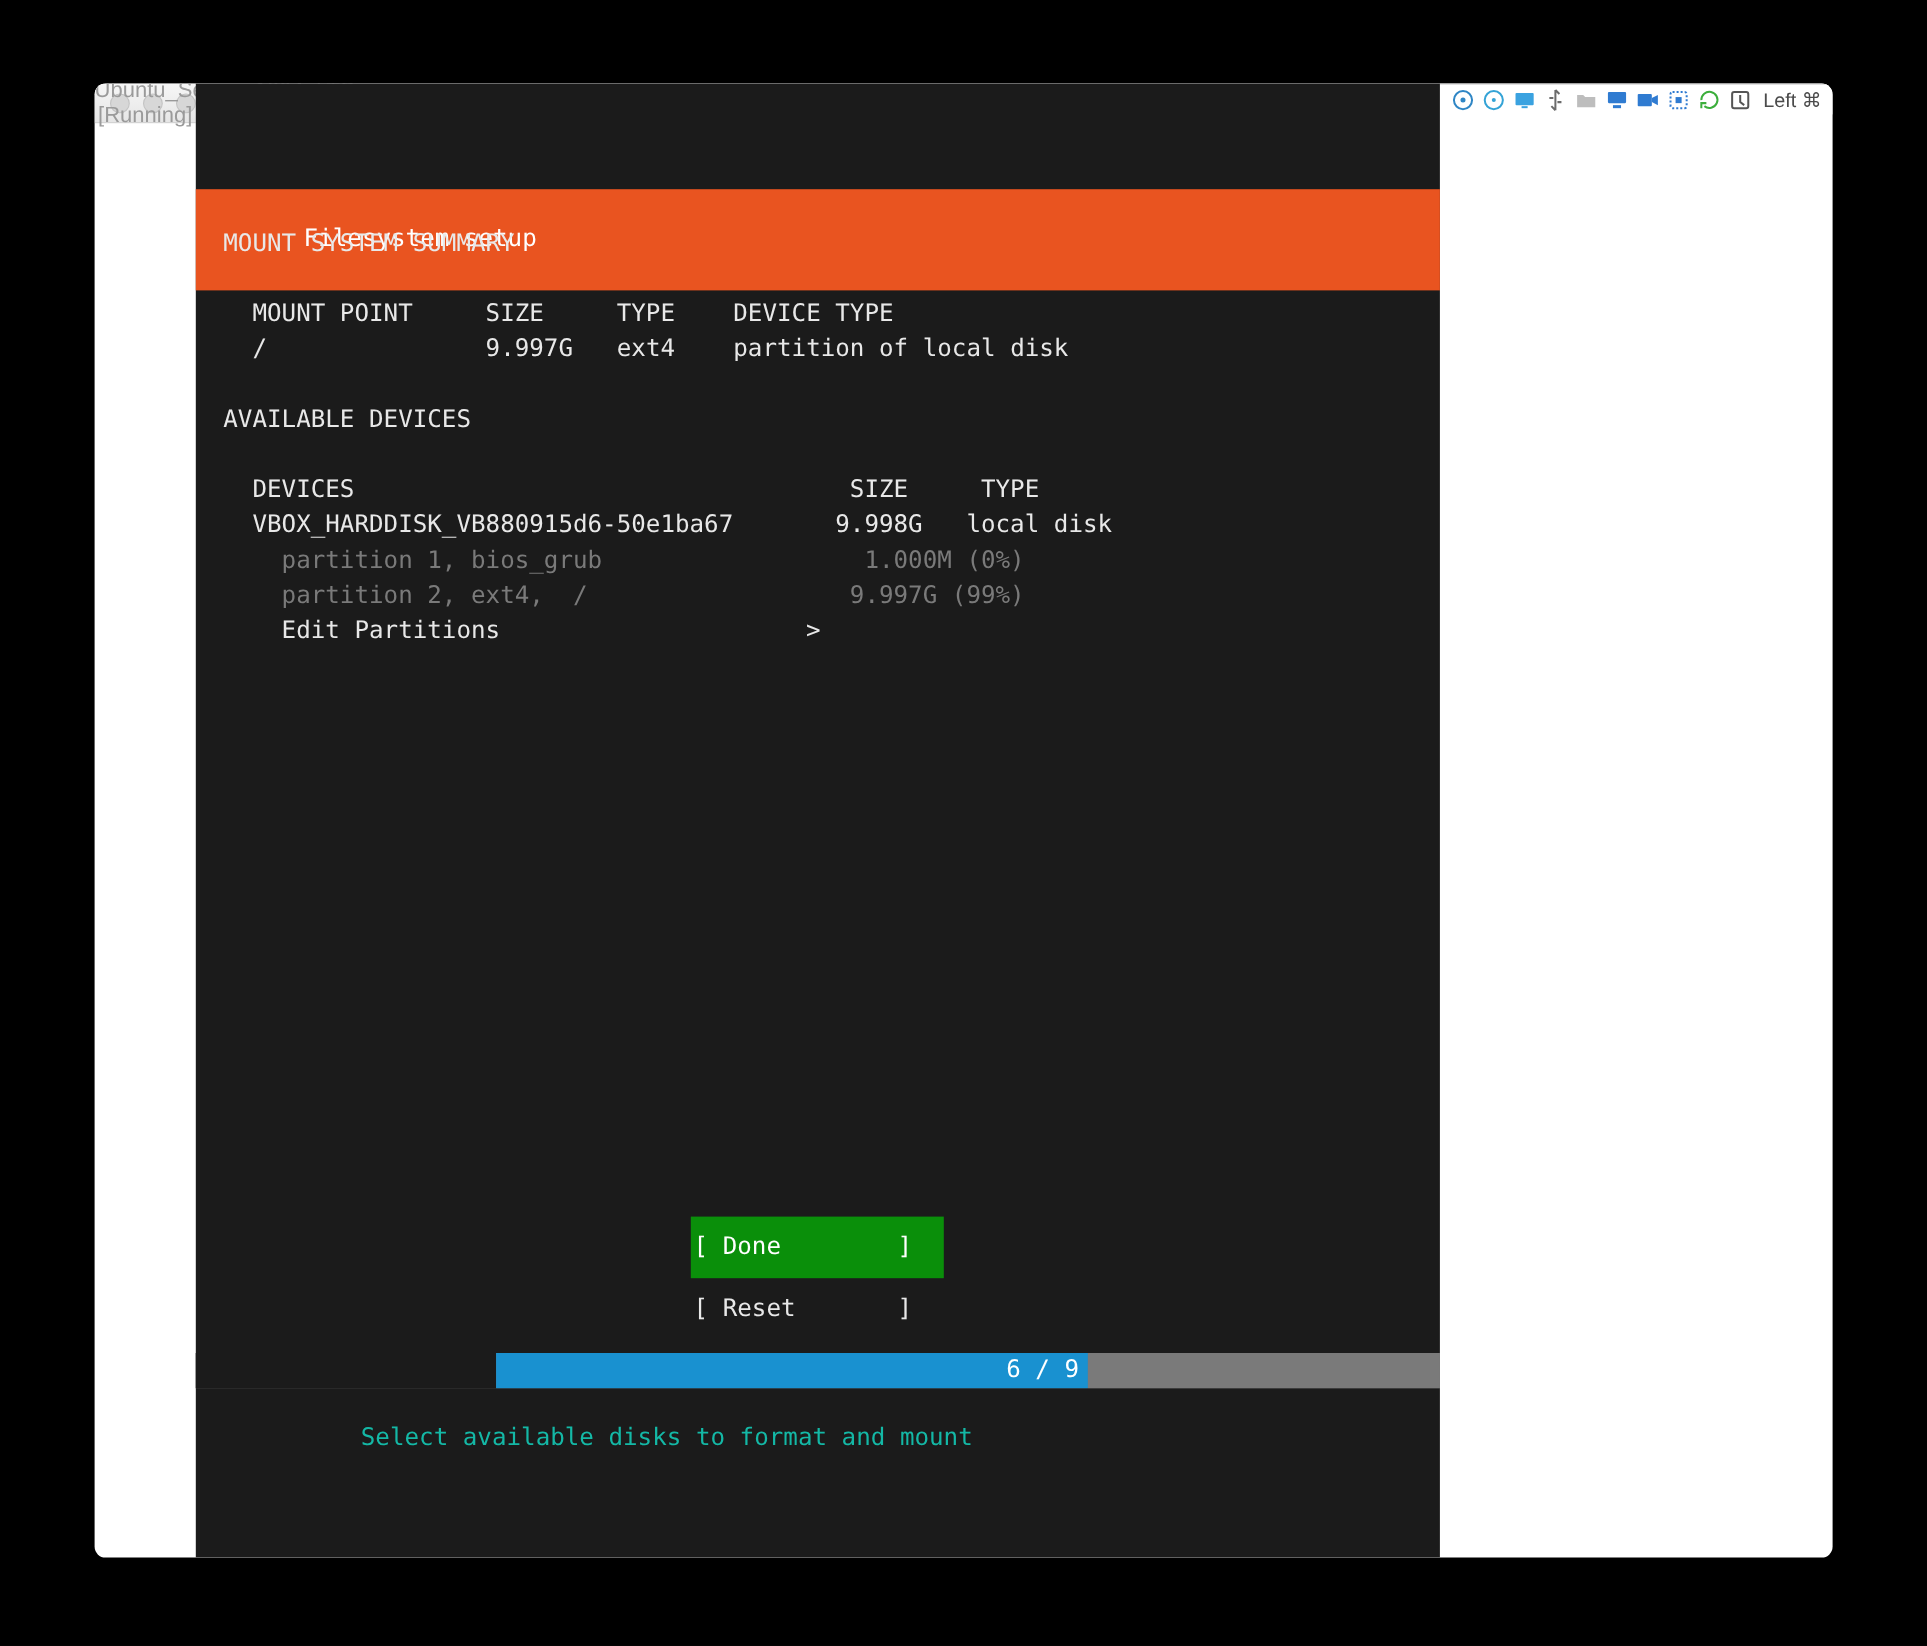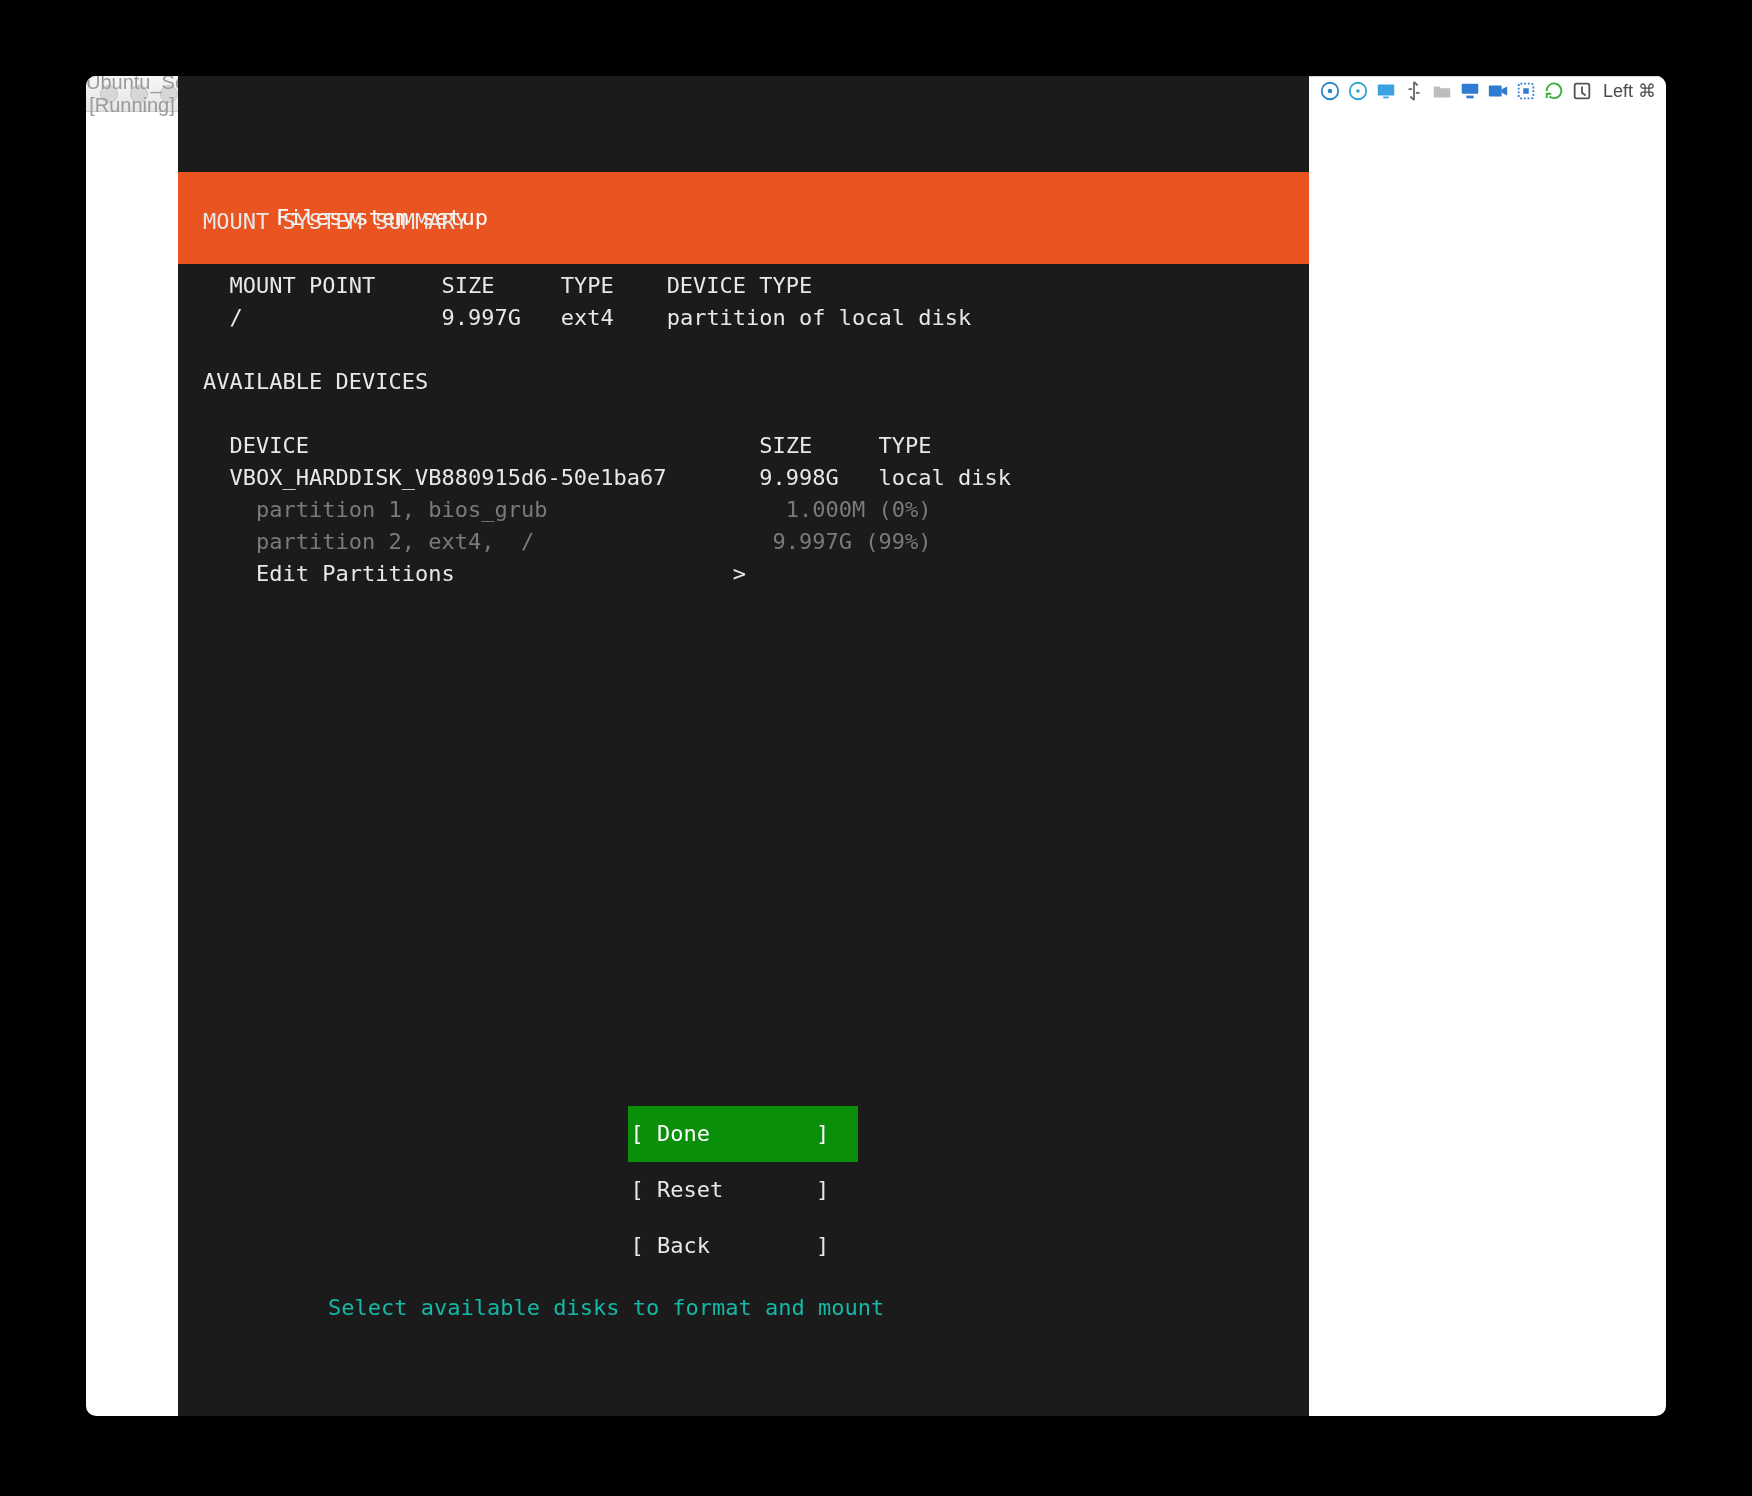--- a/index.html
+++ b/index.html
@@ -170,32 +170,40 @@
       <span>Filesystem setup</span>
     </div>
 
     <div class="body-block"><span>MOUNT SYSTEM SUMMARY</span>
 
   <span>MOUNT POINT</span>     <span>SIZE</span>     <span>TYPE</span>    <span>DEVICE TYPE</span>
   <span>/</span>               <span>9.997G</span>   <span>ext4</span>    <span>partition of local disk</span>
 
 <span>AVAILABLE DEVICES</span>
 
-  <span>DEVICE</span>                                  <span>SIZE</span>     <span>TYPE</span>
+  <span>DEVICES</span>                                  <span>SIZE</span>     <span>TYPE</span>
   <span>VBOX_HARDDISK_VB880915d6-50e1ba67</span>       <span>9.998G</span>   <span>local disk</span>
     <span class="dim"><span>partition 1, bios_grub</span>                  <span>1.000M</span> <span>(0%)</span></span>
     <span class="dim"><span>partition 2, ext4,  /</span>                  <span>9.997G</span> <span>(99%)</span></span>
     <span>Edit Partitions</span>                     <span class="chevron">&gt;</span></div>
 
     <div class="buttons-block">
       <button class="term-btn selected">[ Done        ]</button>
       <button class="term-btn">[ Reset       ]</button>
       <button class="term-btn">[ Back        ]</button>
     </div>
 
+    <div class="progress-row">
+      <div class="progress-left-pad"></div>
+      <div class="progress-fill">
+        <span>6 / 9</span>
+      </div>
+      <div class="progress-blank-mid"></div>
+      <div class="progress-right-pad"></div>
+    </div>
 
     <div class="hint-row">Select available disks to format and mount</div>
   </div>
 
   <div class="status-strip">
     <span class="icon">
       <svg viewBox="0 0 24 24">
           <circle cx="12" cy="12" r="9" fill="none" stroke="#2f86c5" stroke-width="2"></circle>
           <circle cx="12" cy="12" r="2.5" fill="#2f86c5"></circle>
         </svg>

